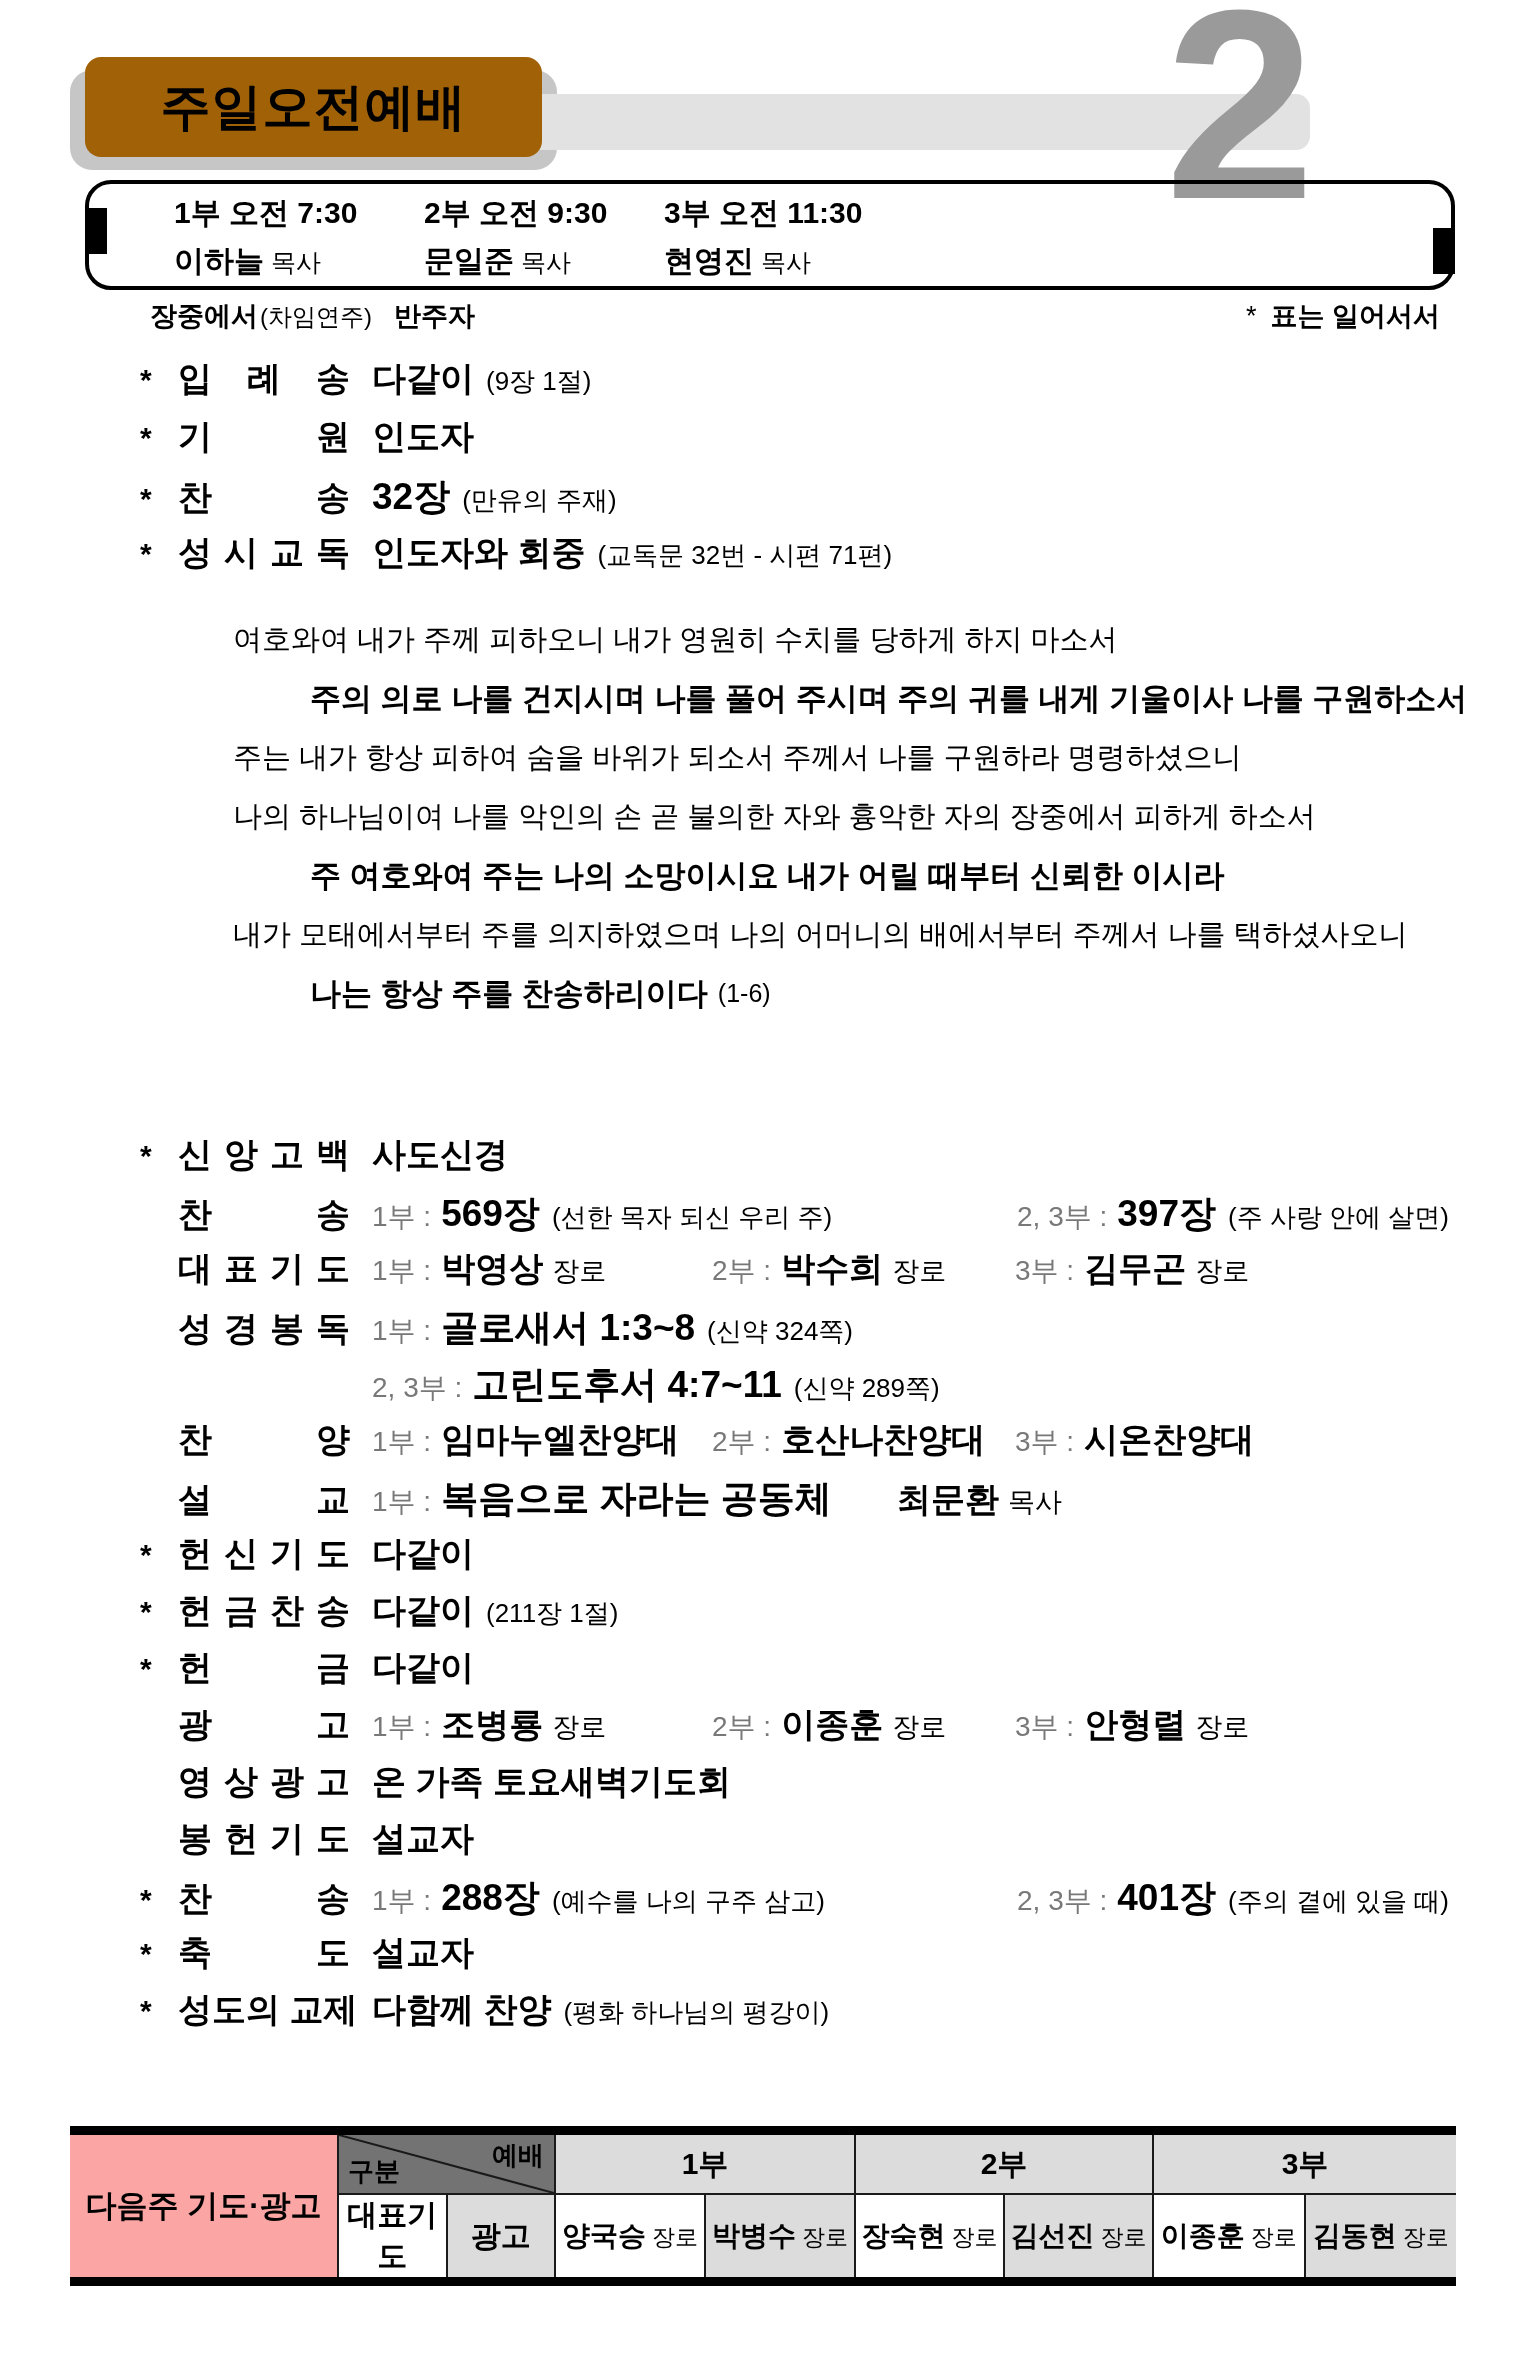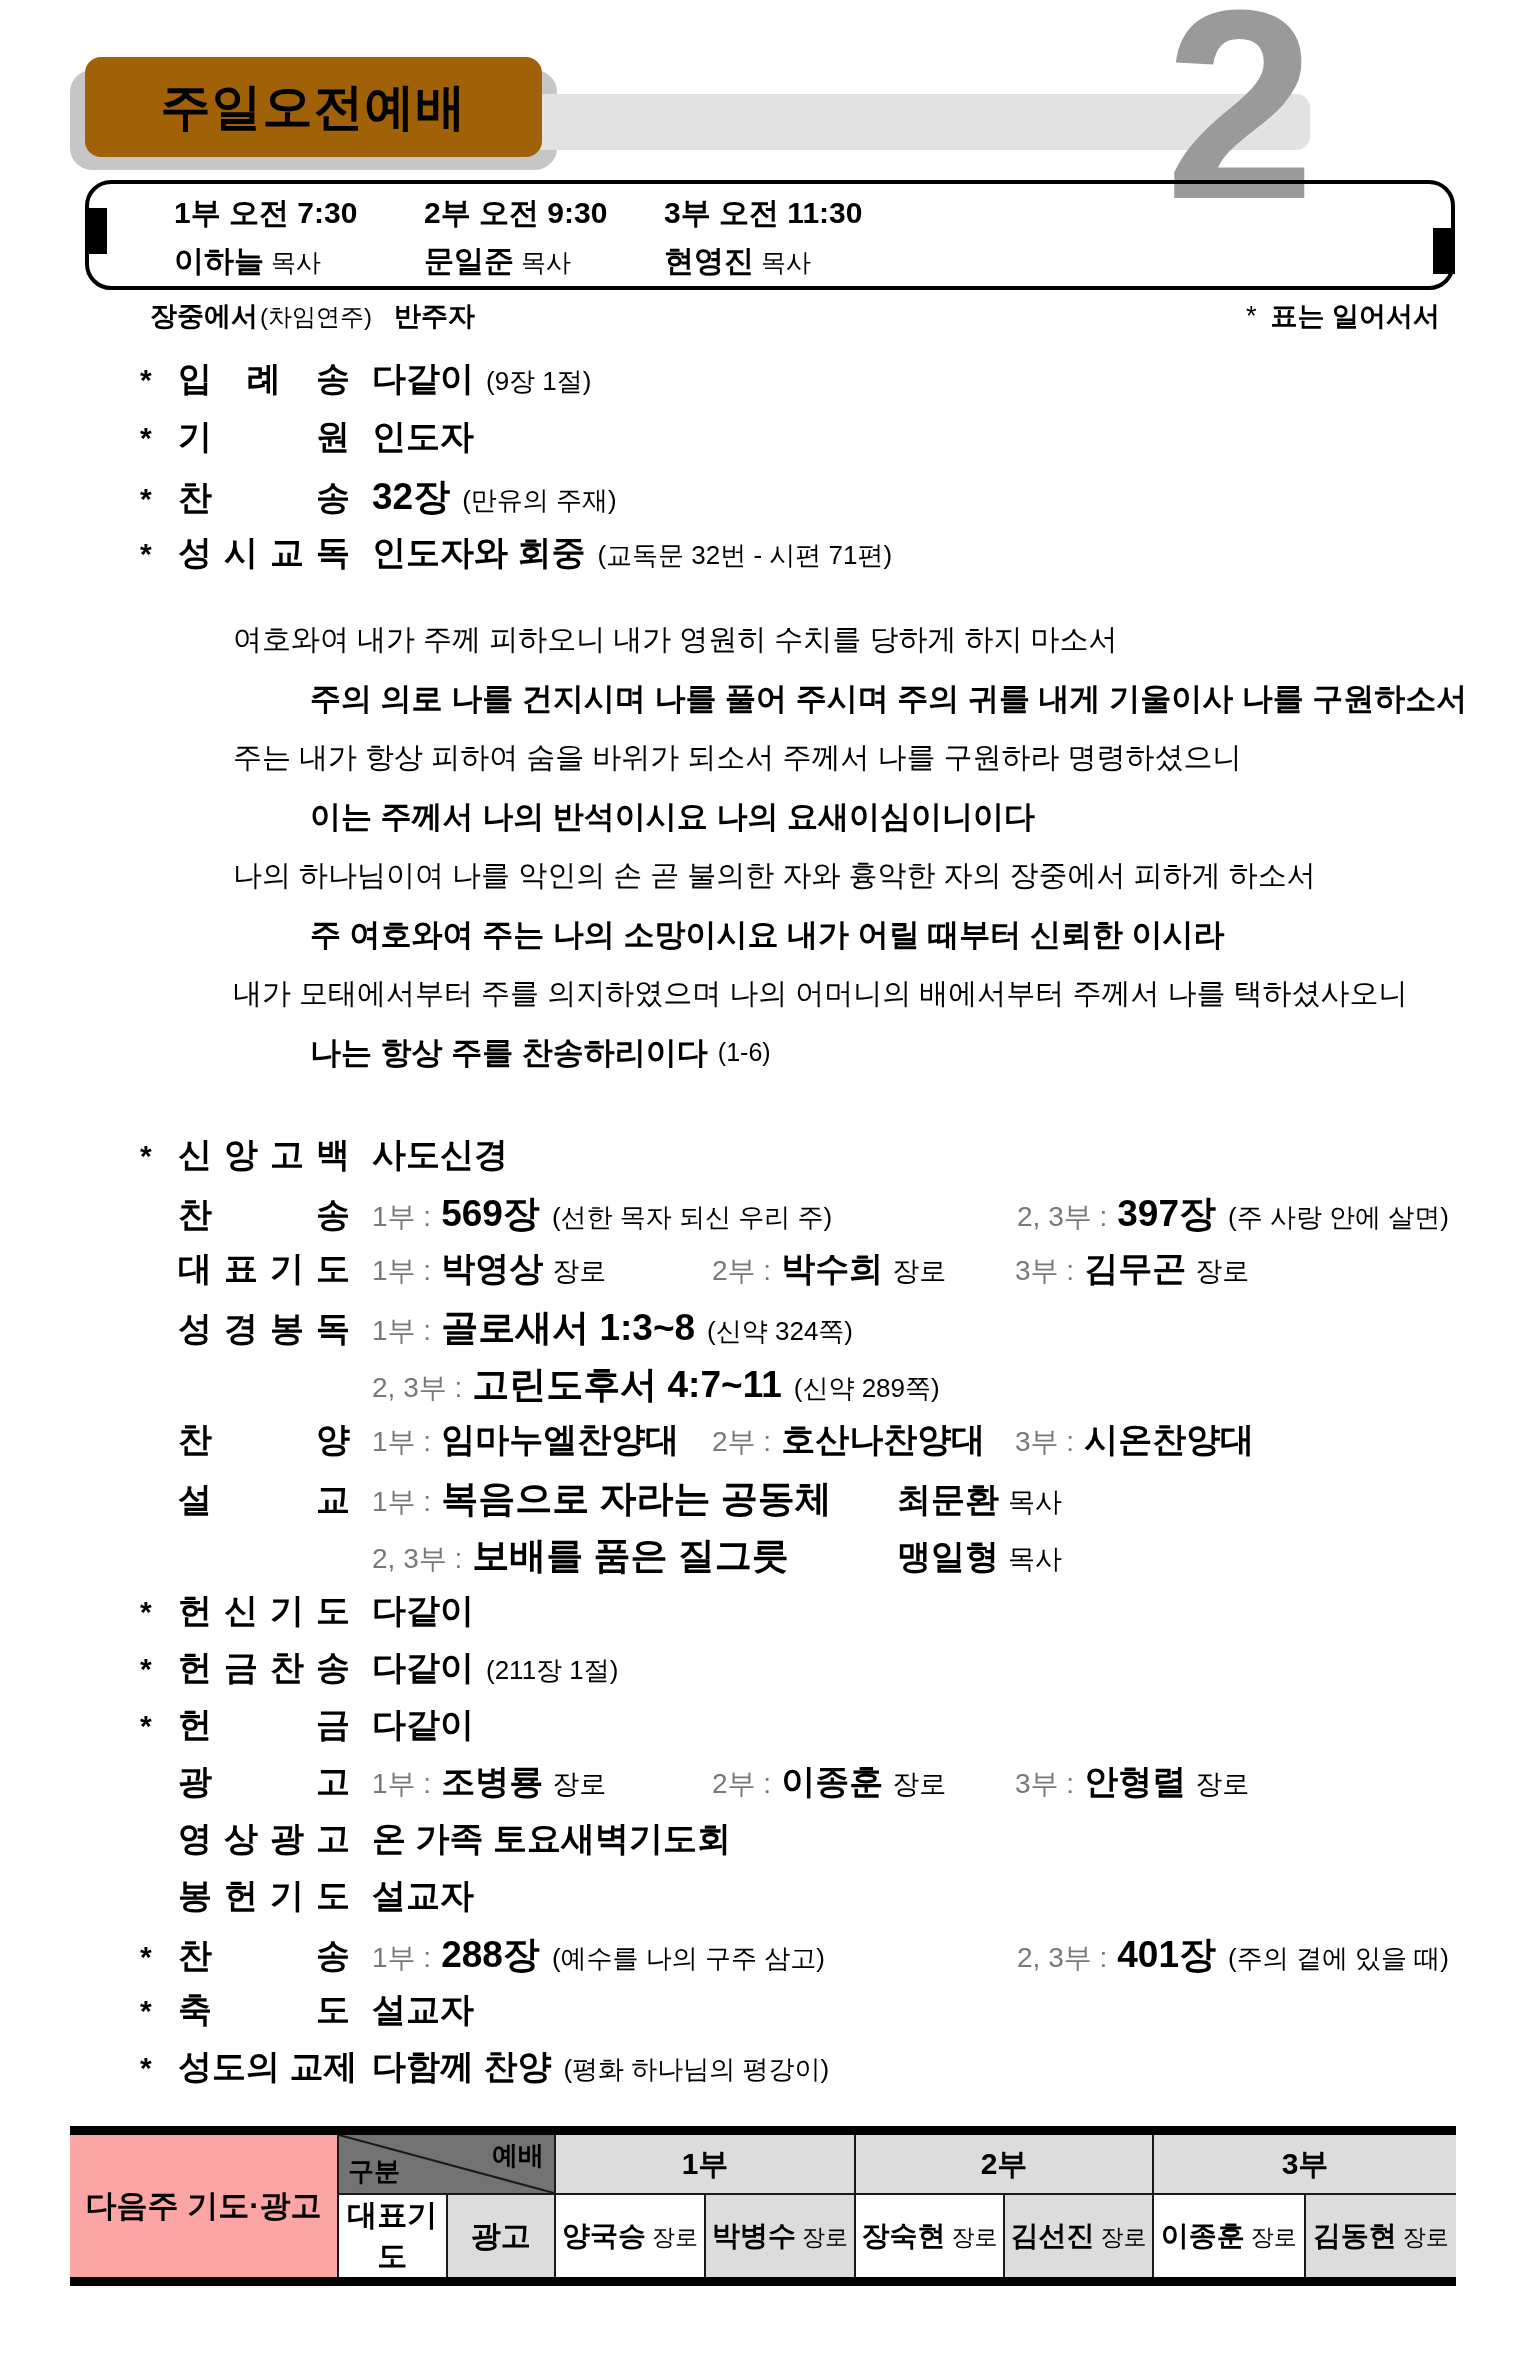--- a/index.html
+++ b/index.html
@@ -144,23 +144,20 @@
   <div class="reading">
     <div class="rline">
         <span>여호와여 내가 주께 피하오니 내가 영원히 수치를 당하게 하지 마소서</span>
       </div>
     <div class="rline em">
         <span>주의 의로 나를 건지시며 나를 풀어 주시며 주의 귀를 내게 기울이사 나를 구원하소서</span>
       </div>
     <div class="rline">
         <span>주는 내가 항상 피하여 숨을 바위가 되소서 주께서 나를 구원하라 명령하셨으니</span>
       </div>
-    <div class="rline em">
-        <span>이는 주께서 나의 반석이시요 나의 요새이심이니이다</span>
-      </div>
     <div class="rline">
         <span>나의 하나님이여 나를 악인의 손 곧 불의한 자와 흉악한 자의 장중에서 피하게 하소서</span>
       </div>
     <div class="rline em">
         <span>주 여호와여 주는 나의 소망이시요 내가 어릴 때부터 신뢰한 이시라</span>
       </div>
     <div class="rline">
         <span>내가 모태에서부터 주를 의지하였으며 나의 어머니의 배에서부터 주께서 나를 택하셨사오니</span>
       </div>
     <div class="rline em">
@@ -212,26 +209,20 @@
       <span class="part"><span class="prefix">3부 :</span><span class="value">시온찬양대</span></span>
     </div>
 
     <div class="worship-row">
       <span class="star"></span>
       <span class="wlabel">설 교</span>
       <span class="part pw-525"><span class="prefix">1부 :</span><span class="value xl">복음으로 자라는 공동체</span></span>
       <span class="part"><span class="value">최문환</span><span class="role-suffix">목사</span></span>
     </div>
 
-    <div class="worship-row">
-      <span class="star"></span>
-      <span class="wlabel"></span>
-      <span class="part pw-525"><span class="prefix">2, 3부 :</span><span class="value xl">보배를 품은 질그릇</span></span>
-      <span class="part"><span class="value">맹일형</span><span class="role-suffix">목사</span></span>
-    </div>
 
     <div class="worship-row">
       <span class="star">*</span>
       <span class="wlabel">헌 신 기 도</span>
       <span class="value">다같이</span>
     </div>
 
     <div class="worship-row">
       <span class="star">*</span>
       <span class="wlabel">헌 금 찬 송</span>

